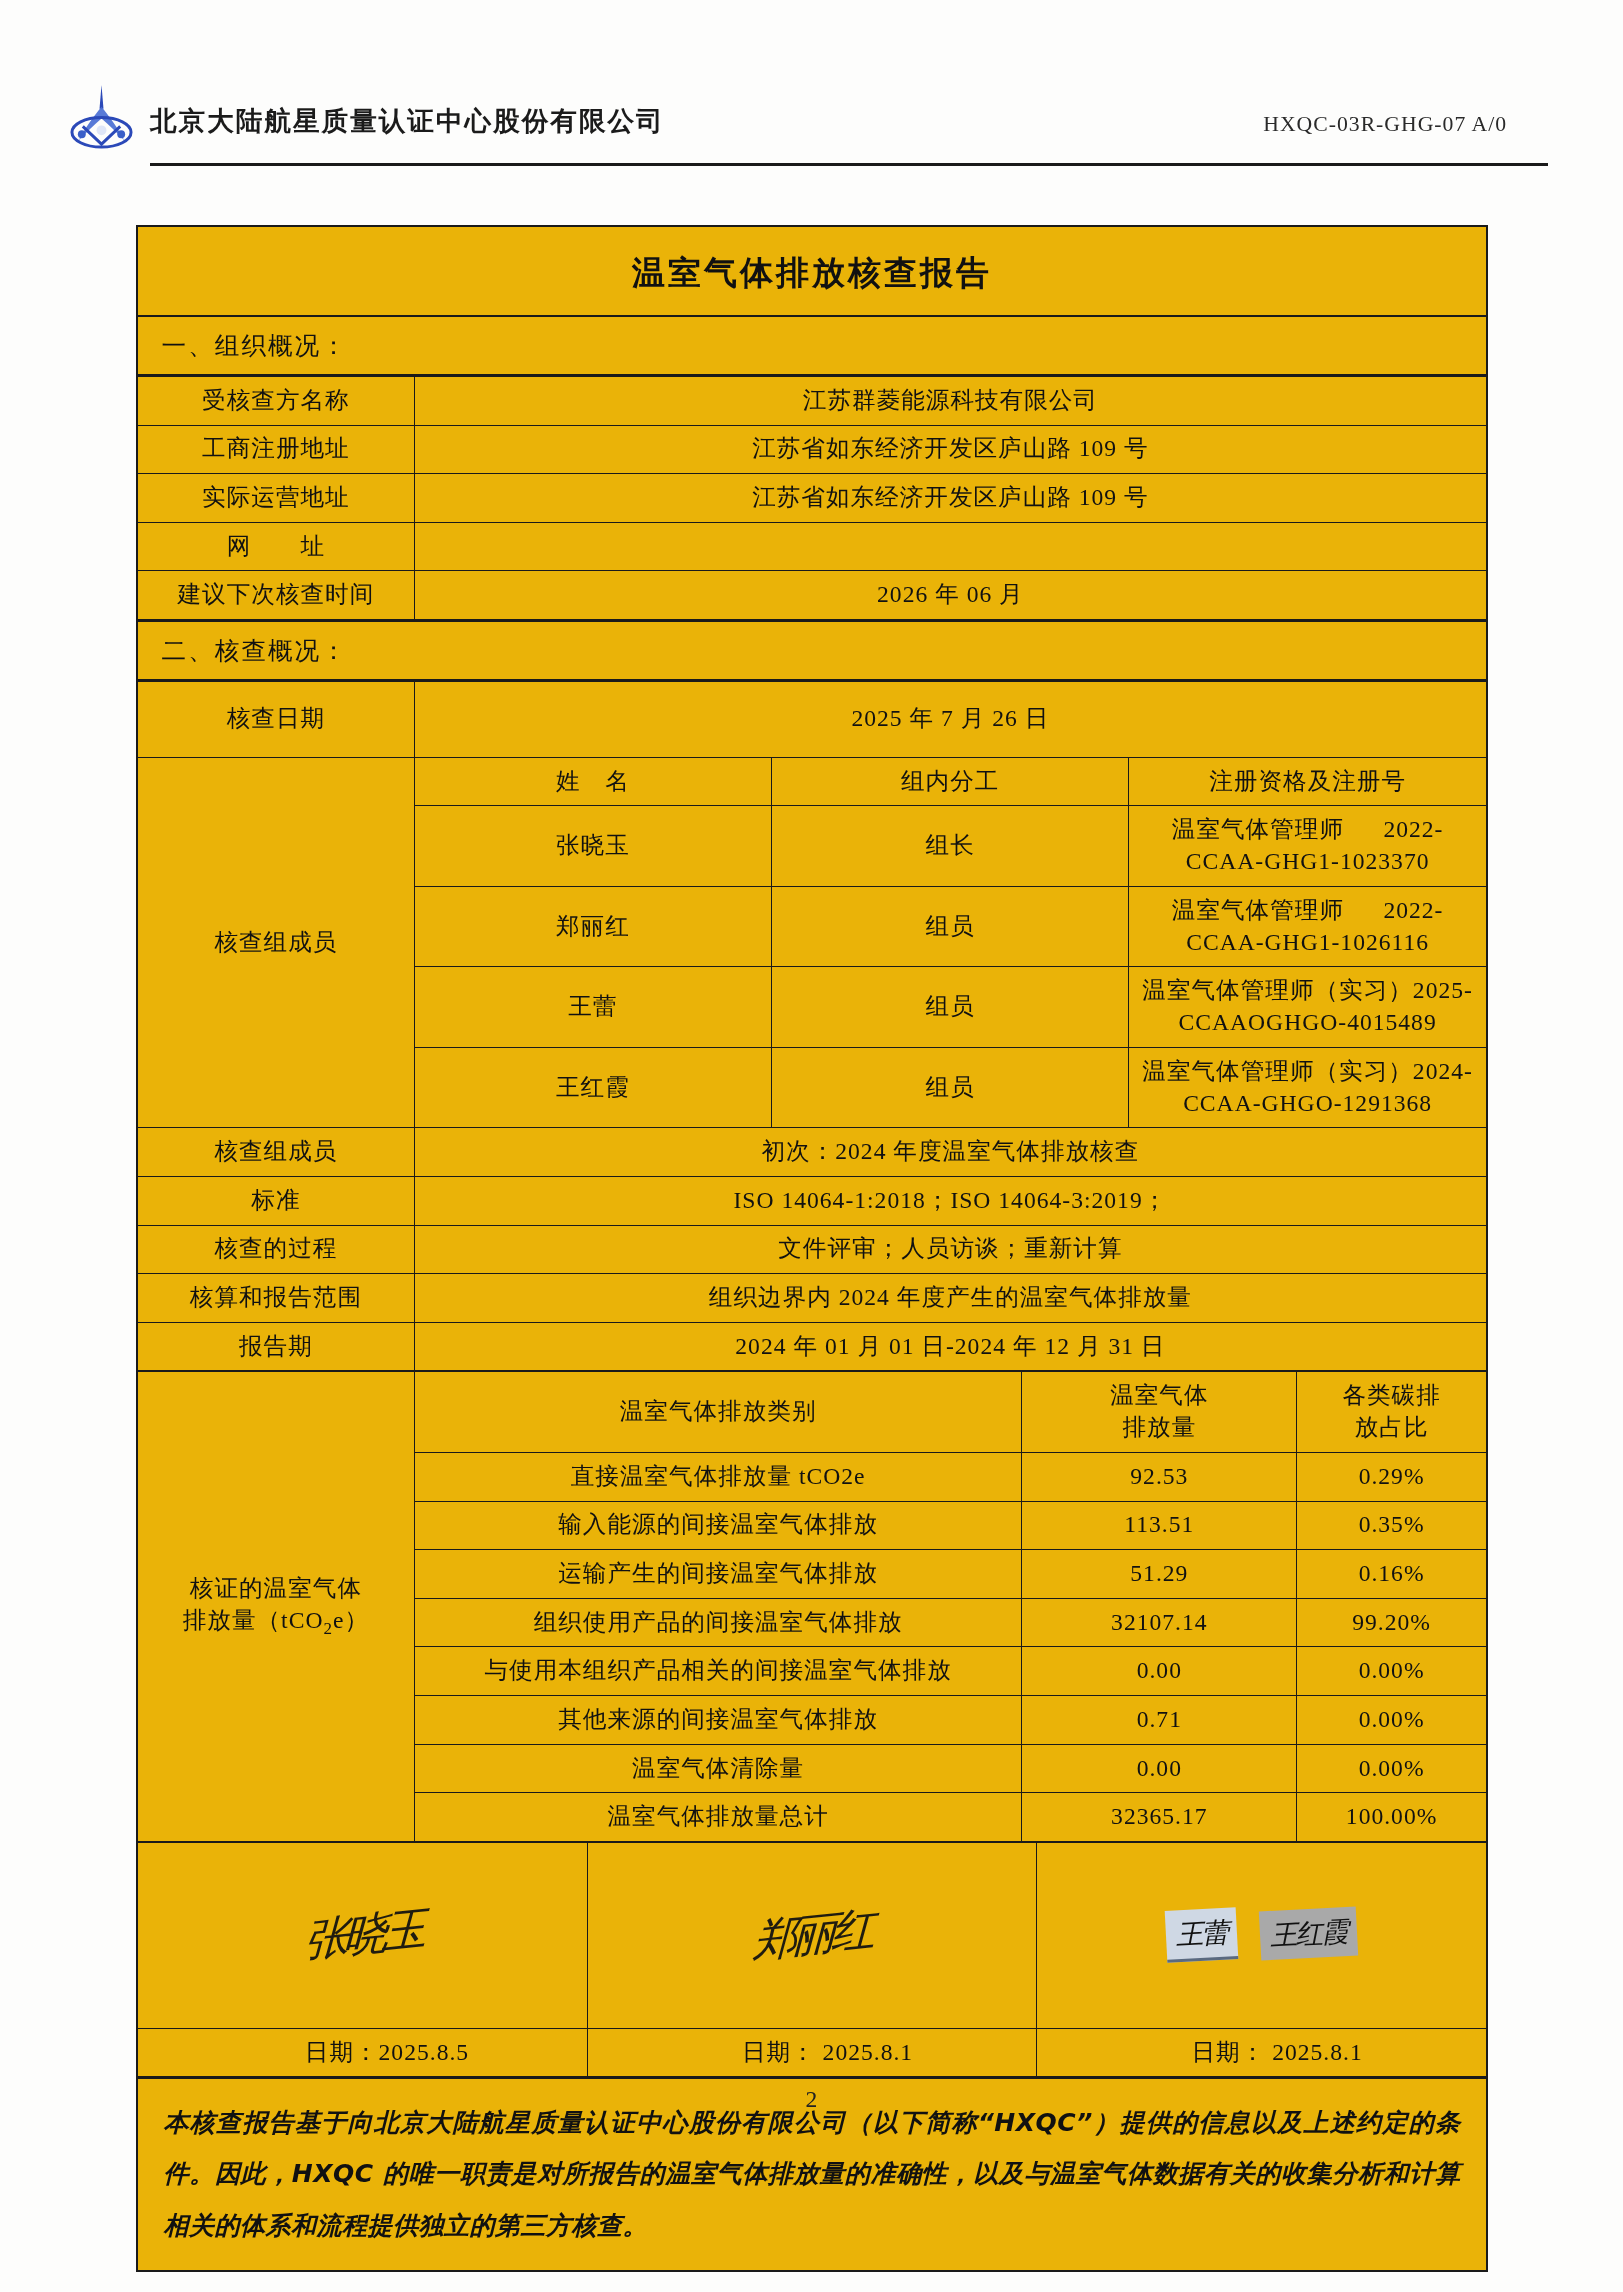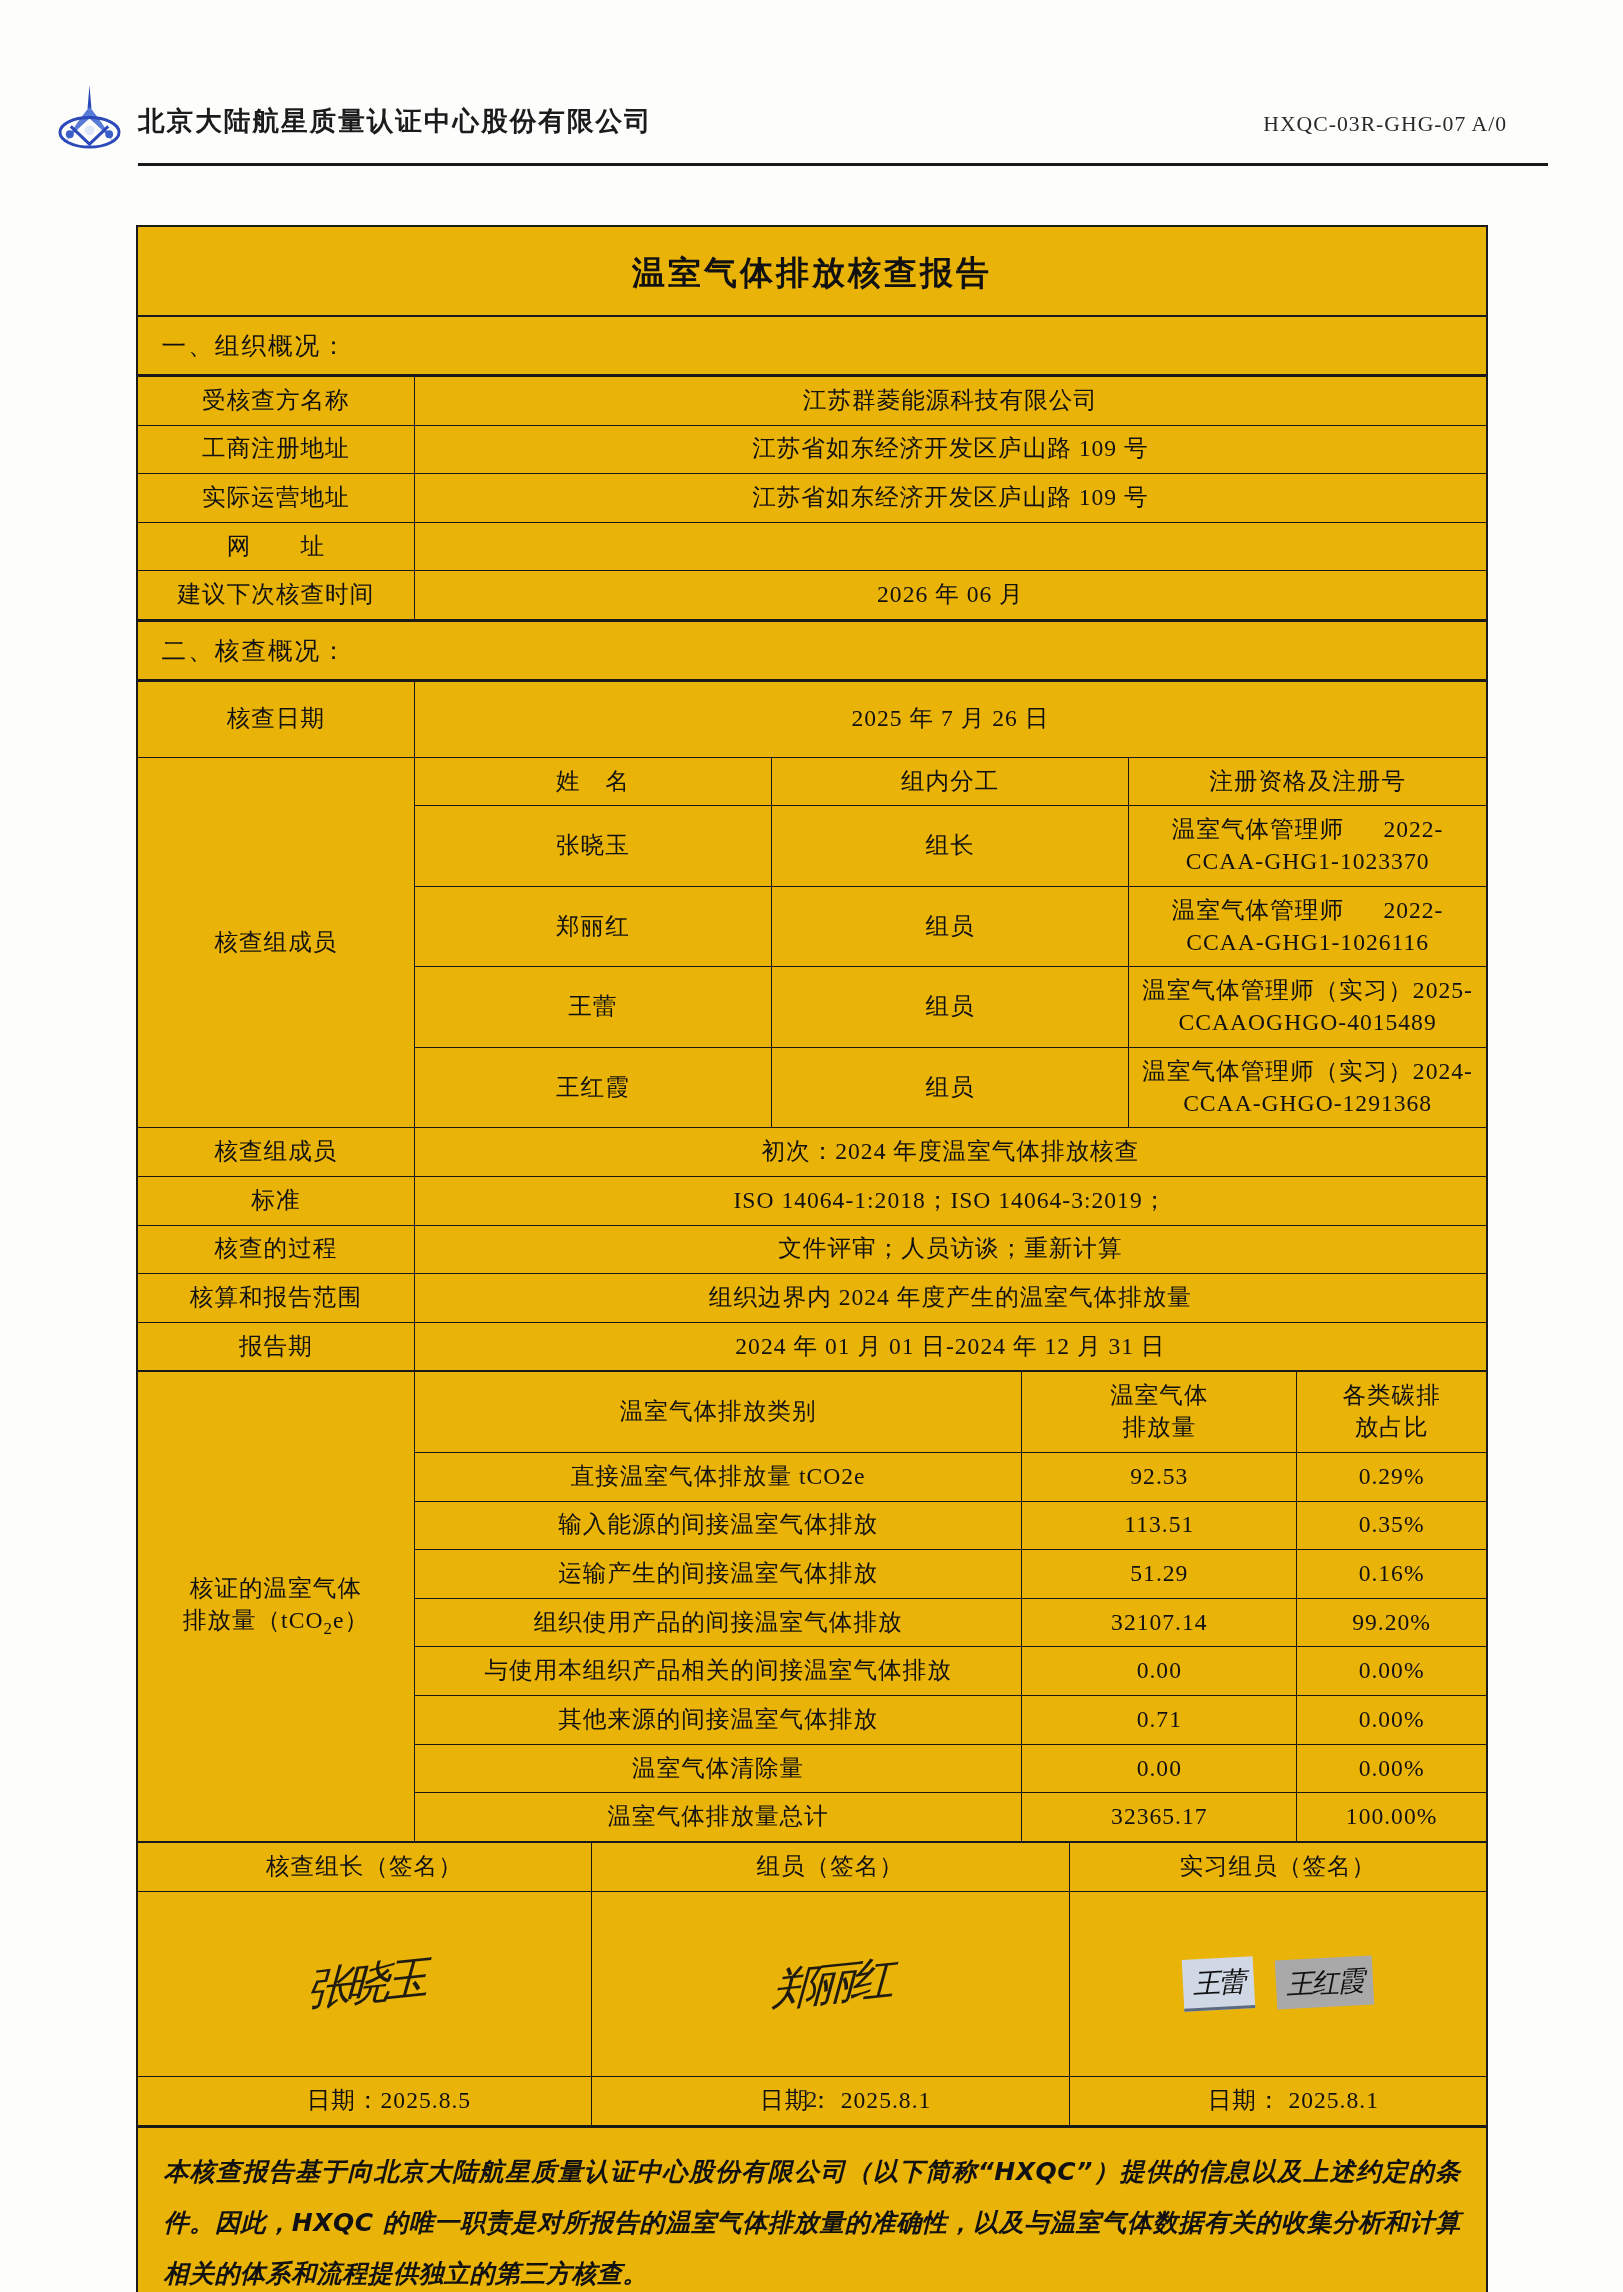--- a/index.html
+++ b/index.html
@@ -19,21 +19,21 @@
   .page {
     position: absolute;
     inset: 0;
     background: #fdfdfc;
   }
 
   
   .doc-header {
     position: absolute;
     top: 77px;
-    left: 0;
+    left: 12px;
     right: 0;
     height: 89px;
   }
   .logo {
     position: absolute;
     left: 57px;
     top: 5.9px;
     width: 65px;
     height: 71px;
   }
@@ -353,25 +353,20 @@
       <tr>
         <td>温室气体排放量总计</td>
         <td>32365.17</td>
         <td class="noright">100.00%</td>
       </tr>
     </tbody>
       </table>
 
     <table class="grid">
       <tbody>
-          <tr class="sig-head">
-        <td class="noleft" style="width:441px">核查组长（签名）</td>
-        <td style="width:465px">组员（签名）</td>
-        <td class="noright">实习组员（签名）</td>
-      </tr>
       <tr>
         <td class="noleft sig-cell">
           <span class="sig-ink">张晓玉</span>
         </td>
         <td class="sig-cell">
           <span class="sig-ink">郑丽红</span>
         </td>
         <td class="noright sig-cell">
           <span class="sig-stamp stamp-a">王蕾</span>
           <span class="sig-stamp stamp-b">王红霞</span>

